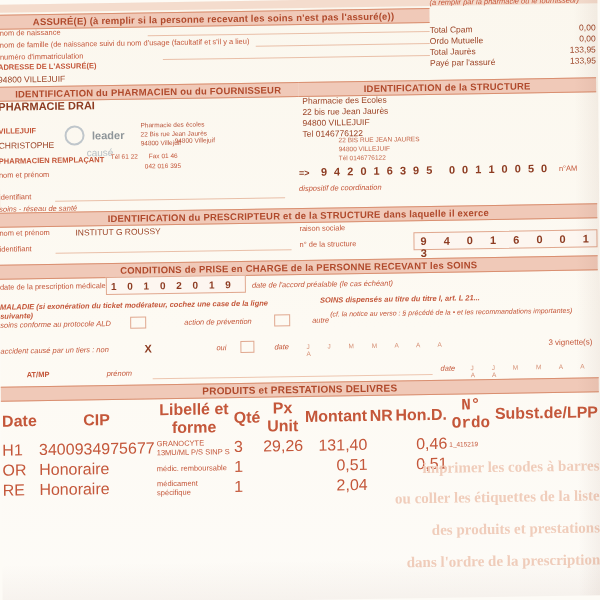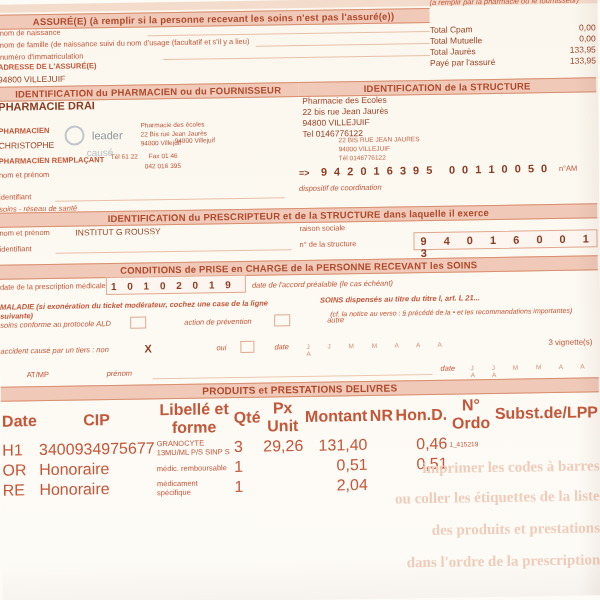--- a/index.html
+++ b/index.html
@@ -38,21 +38,21 @@
   }
   .num-grid{letter-spacing:7px;font-size:11px;font-weight:bold;color:#8d3c22;}
   .topfade{
     position:absolute;left:0;top:0;width:600px;height:8px;
     background:#f3d4c4;opacity:.8;
   }
   .logo-oval{
     width:16px;height:16px;border:2px solid #bfc6cb;border-radius:50%;
     display:inline-block;vertical-align:middle;margin-right:3px;
   }
-  .leader{color:#8e9599;font-size:11px;font-weight:normal;}
+  .leader{color:#8e9599;font-size:11px;font-weight:bold;}
   .sante{color:#b9c0c4;font-size:10px;}
   table{border-collapse:collapse;}
   .vig{font-size:8px;color:#c4573a;}
   .shadow-r{
     position:absolute;right:0;top:0;width:24px;height:600px;
     background:linear-gradient(90deg,rgba(0,0,0,0) 0%,rgba(120,70,50,.07) 100%);
     pointer-events:none;
   }
   .shadow-b{
     position:absolute;left:0;bottom:0;width:600px;height:40px;
@@ -81,39 +81,39 @@
 
   <div class="band lbl" style="left:0px;top:58px;width:170px;font-weight:bold;">ADRESSE DE L'ASSURÉ(E)</div>
   <div class="band val" style="left:0px;top:70px;width:200px;">94800 VILLEJUIF</div>
 
   <div class="band" style="left:432px;top:26px;width:166px;height:50px;">
     <div class="row" style="justify-content:space-between;height:11px;">
       <span class="val">Total Cpam</span>
       <span class="val">0,00</span>
     </div>
     <div class="row" style="justify-content:space-between;height:11px;">
-      <span class="val">Total Mutuelle</span>
+      <span class="val">Ordo Mutuelle</span>
       <span class="val">0,00</span>
     </div>
     <div class="row" style="justify-content:space-between;height:11px;">
       <span class="val">Total Jaurès</span>
       <span class="val">133,95</span>
     </div>
     <div class="row" style="justify-content:space-between;height:11px;">
       <span class="val">Payé par l'assuré</span>
       <span class="val">133,95</span>
     </div>
   </div>
 
   <div class="band hdr" style="left:0px;top:82px;width:300px;">IDENTIFICATION du PHARMACIEN ou du FOURNISSEUR</div>
   <div class="band hdr" style="left:300px;top:82px;width:298px;">IDENTIFICATION de la STRUCTURE</div>
 
   <div class="band valb" style="left:0px;top:96px;width:160px;font-size:11px;">PHARMACIE DRAI</div>
 
-  <div class="band lbl" style="left:0px;top:122px;width:60px;font-weight:bold;">PHARMACIEN</div>
+  <div class="band lbl" style="left:0px;top:122px;width:60px;font-weight:bold;">VILLEJUIF</div>
   <div class="band val" style="left:0px;top:136px;width:80px;">CHRISTOPHE</div>
 
   <div class="band" style="left:66px;top:122px;width:120px;">
     <span class="logo-oval"></span>
     <span class="leader">leader</span>
     <div style="margin-left:22px;margin-top:-3px;">
       <span class="sante">causé</span>
     </div>
   </div>
 
@@ -175,51 +175,51 @@
   <div class="band lbl-i" style="left:252px;top:280px;width:260px;">date de l'accord préalable (le cas échéant)</div>
 
   <div class="band lbl-i" style="left:0px;top:298px;width:300px;font-weight:bold;">MALADIE (si exonération du ticket modérateur, cochez une case de la ligne suivante)</div>
   <div class="band lbl-i" style="left:320px;top:296px;width:278px;font-weight:bold;">SOINS dispensés au titre du titre I, art. L 21...</div>
   <div class="band lbl-i" style="left:330px;top:310px;width:268px;line-height:9px;font-size:7px;">(cf. la notice au verso : § précédé de la • et les recommandations importantes)</div>
 
   <div class="band lbl-i" style="left:0px;top:316px;width:140px;">soins conforme au protocole ALD</div>
   <div class="band bx" style="left:130px;top:314px;width:16px;height:12px;"></div>
   <div class="band lbl-i" style="left:184px;top:316px;width:120px;">action de prévention</div>
   <div class="band bx" style="left:274px;top:314px;width:16px;height:12px;"></div>
-  <div class="band lbl-i" style="left:327px;top:316px;width:40px;">autre</div>
+  <div class="band lbl-i" style="left:312px;top:316px;width:40px;">autre</div>
 
   <div class="band lbl-i" style="left:0px;top:342px;width:170px;">accident causé par un tiers : non</div>
   <div class="band valb" style="left:144px;top:340px;width:14px;font-size:11px;">X</div>
   <div class="band lbl-i" style="left:216px;top:342px;width:30px;">oui</div>
   <div class="band bx" style="left:240px;top:340px;width:14px;height:12px;"></div>
   <div class="band lbl-i" style="left:274px;top:342px;width:30px;">date</div>
   <div class="band tiny" style="left:306px;top:343px;width:160px;letter-spacing:8px;color:#d79277;">J J M M A A A A</div>
   <div class="band vig" style="left:548px;top:342px;width:60px;">3 vignette(s)</div>
 
-  <div class="band lbl" style="left:26px;top:366px;width:50px;font-weight:normal;">AT/MP</div>
+  <div class="band lbl" style="left:26px;top:366px;width:50px;font-weight:bold;">AT/MP</div>
   <div class="band lbl-i" style="left:106px;top:366px;width:60px;">prénom</div>
   <div class="band" style="left:152px;top:366px;width:280px;height:11px;border-bottom:1px solid #edc6b0;"></div>
   <div class="band lbl-i" style="left:440px;top:366px;width:30px;">date</div>
   <div class="band tiny" style="left:470px;top:367px;width:130px;letter-spacing:8px;color:#d79277;">J J M M A A A A</div>
 
   <div class="band hdr" style="left:0px;top:382px;width:598px;font-size:10px;">PRODUITS et PRESTATIONS DELIVRES</div>
 
   <div class="band" style="left:0px;top:398px;width:598px;">
     <table style="width:598px;">
       <thead>
         <tr>
           <th class="prod" style="width:28px;">Date</th>
           <th class="prod" style="width:82px;">CIP</th>
           <th class="prod" style="width:148px;">Libellé et forme</th>
           <th class="prod" style="width:26px;">Qté</th>
           <th class="prod" style="width:42px;">Px Unit</th>
           <th class="prod" style="width:48px;">Montant</th>
           <th class="prod" style="width:28px;">NR</th>
           <th class="prod" style="width:44px;">Hon.D.</th>
-          <th class="prod" style="width:60px;">N° Ordo</th>
+          <th class="prod" style="width:60px;font-family:Liberation Mono, monospace;">N° Ordo</th>
           <th class="prod" style="width:80px;">Subst.de/LPP</th>
         </tr>
       </thead>
       <tbody>
         <tr style="height:16px;">
           <td>H1</td>
           <td>3400934975677</td>
           <td style="font-size:7.5px;">GRANOCYTE 13MU/ML P/S SINP S</td>
           <td>3</td>
           <td class="right">29,26</td>

